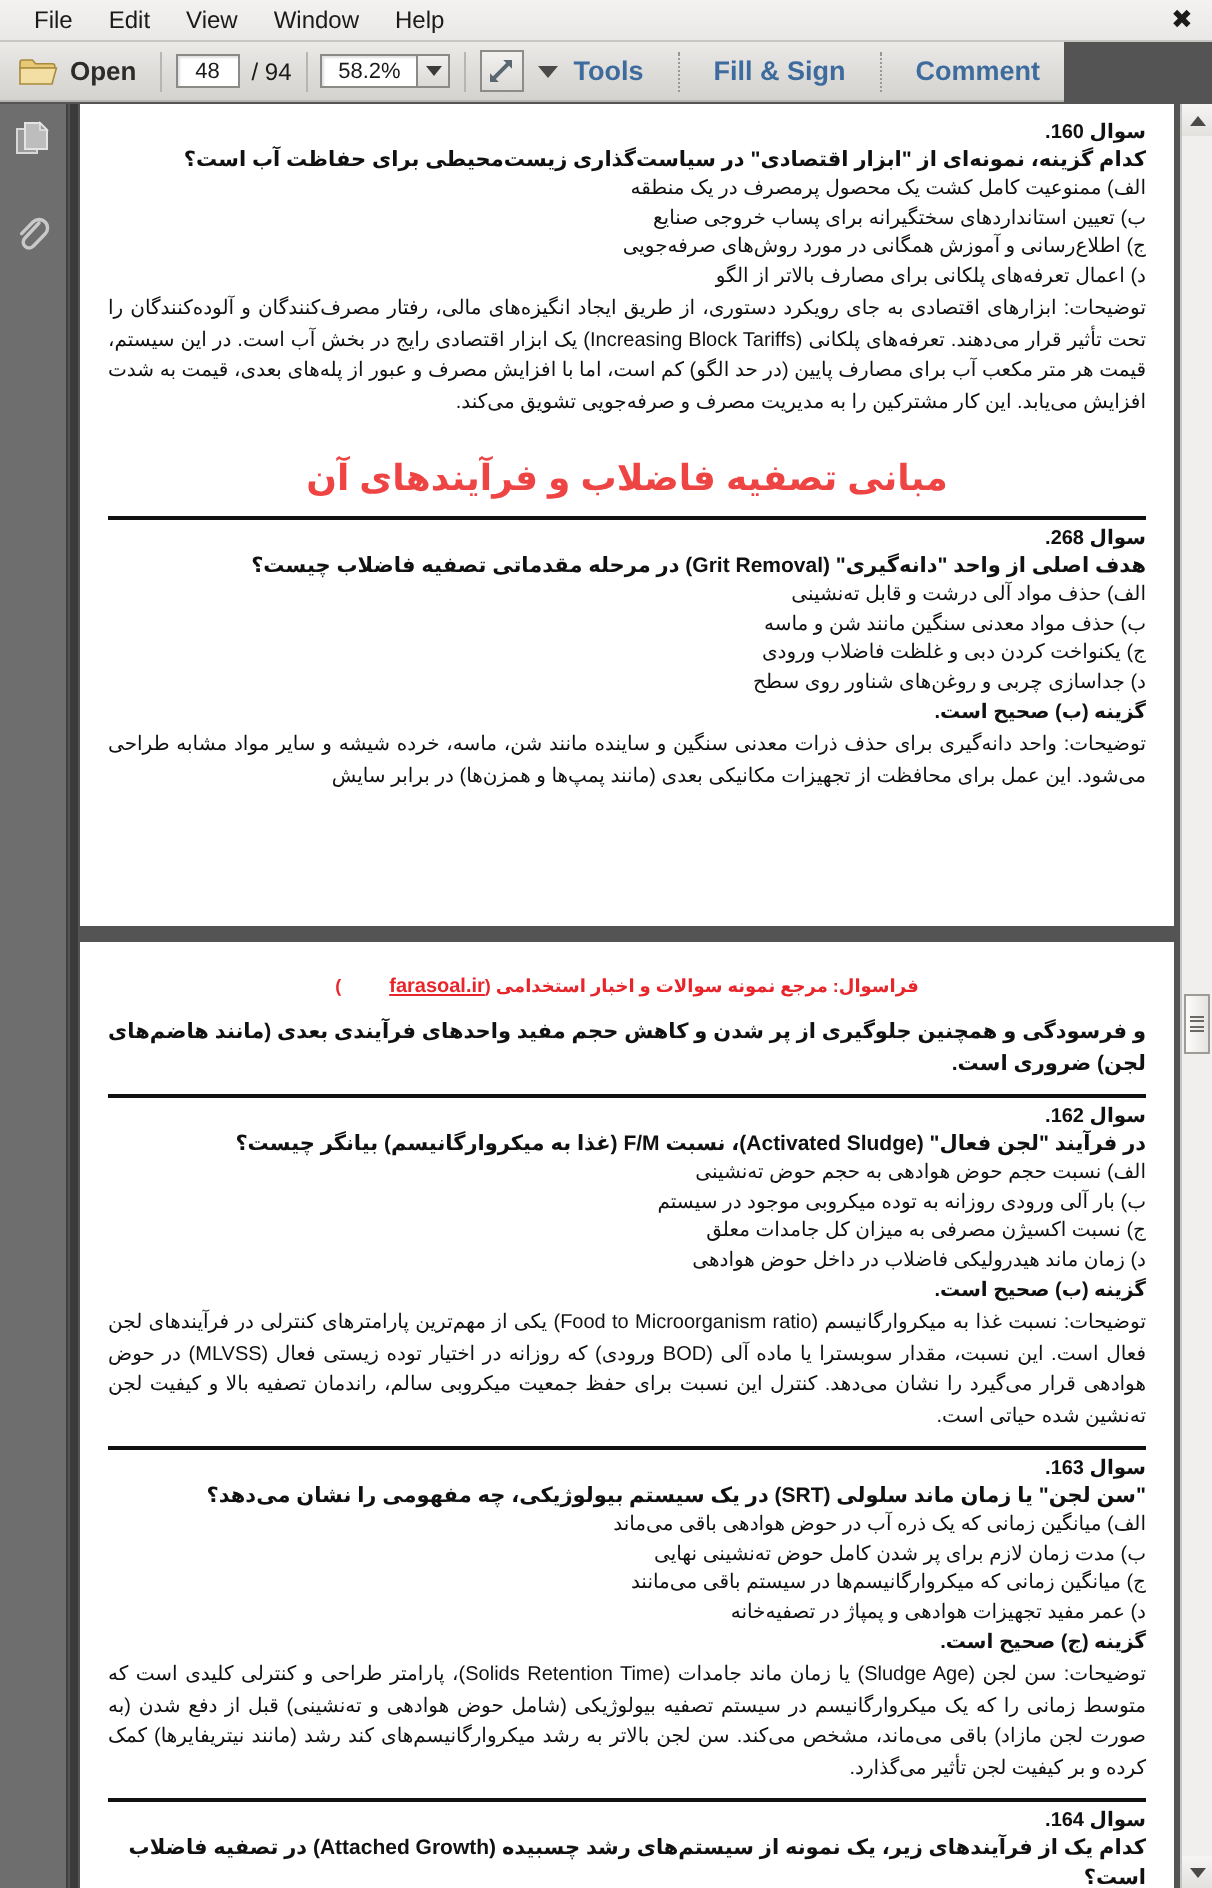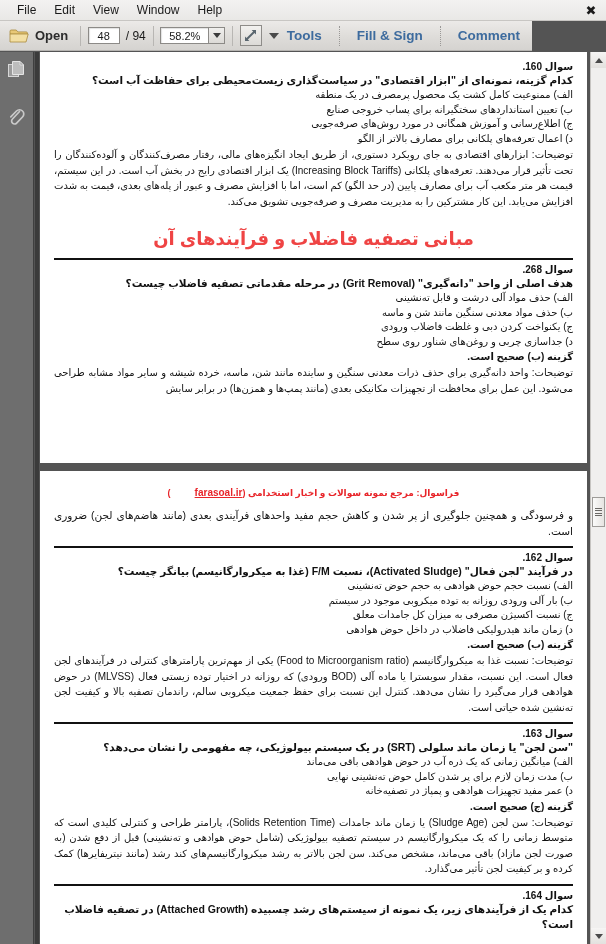--- a/index.html
+++ b/index.html
@@ -284,21 +284,21 @@
     line-height: 12px;
   }
   .watermark .wm-url {
     text-decoration: underline;
     font-family: "Liberation Sans", sans-serif;
     font-size: 10px;
     padding-left: 24px;
   }
   .cont-para {
     font-size: 10.5px;
-    font-weight: normal;
+    font-weight: bold;
     color: #111;
     text-align: justify;
     text-align-last: right;
     line-height: 16px;
     margin: 0 0 2px 0;
     direction: rtl;
   }
 
   
   .vscroll {
@@ -471,20 +471,21 @@
           <div class="q-answer">گزینه (ب) صحیح است.</div>
           <div class="q-expl">توضیحات: نسبت غذا به میکروارگانیسم (Food to Microorganism ratio) یکی از مهم‌ترین پارامترهای کنترلی در فرآیندهای لجن فعال است. این نسبت، مقدار سوبسترا یا ماده آلی (BOD ورودی) که روزانه در اختیار توده زیستی فعال (MLVSS) در حوض هوادهی قرار می‌گیرد را نشان می‌دهد. کنترل این نسبت برای حفظ جمعیت میکروبی سالم، راندمان تصفیه بالا و کیفیت لجن ته‌نشین شده حیاتی است.</div>
         </div>
 
         <div>
           <div class="q-rule"></div>
           <div class="q-num">سوال 163.</div>
           <div class="q-stem">"سن لجن" یا زمان ماند سلولی (SRT) در یک سیستم بیولوژیکی، چه مفهومی را نشان می‌دهد؟</div>
           <div class="q-opt">الف) میانگین زمانی که یک ذره آب در حوض هوادهی باقی می‌ماند</div>
           <div class="q-opt">ب) مدت زمان لازم برای پر شدن کامل حوض ته‌نشینی نهایی</div>
+          <div class="q-opt">ج) میانگین زمانی که میکروارگانیسم‌ها در سیستم باقی می‌مانند</div>
           <div class="q-opt">د) عمر مفید تجهیزات هوادهی و پمپاژ در تصفیه‌خانه</div>
           <div class="q-answer">گزینه (ج) صحیح است.</div>
           <div class="q-expl">توضیحات: سن لجن (Sludge Age) یا زمان ماند جامدات (Solids Retention Time)، پارامتر طراحی و کنترلی کلیدی است که متوسط زمانی را که یک میکروارگانیسم در سیستم تصفیه بیولوژیکی (شامل حوض هوادهی و ته‌نشینی) قبل از دفع شدن (به صورت لجن مازاد) باقی می‌ماند، مشخص می‌کند. سن لجن بالاتر به رشد میکروارگانیسم‌های کند رشد (مانند نیتریفایرها) کمک کرده و بر کیفیت لجن تأثیر می‌گذارد.</div>
         </div>
 
         <div>
           <div class="q-rule"></div>
           <div class="q-num">سوال 164.</div>
           <div class="q-stem">کدام یک از فرآیندهای زیر، یک نمونه از سیستم‌های رشد چسبیده (Attached Growth) در تصفیه فاضلاب است؟</div>
 

